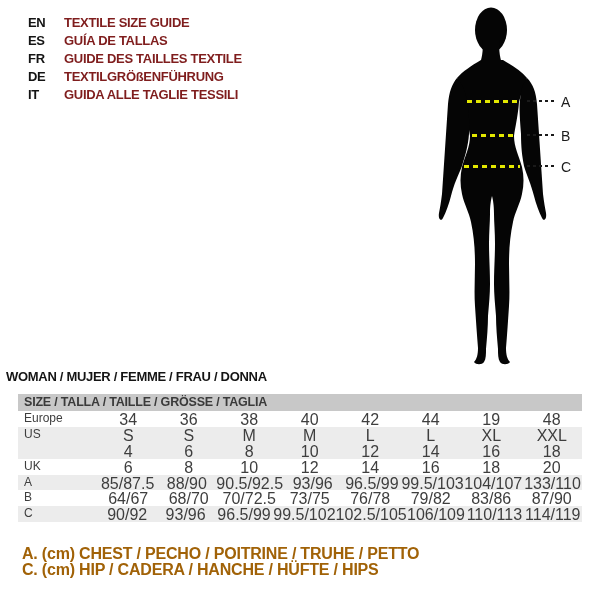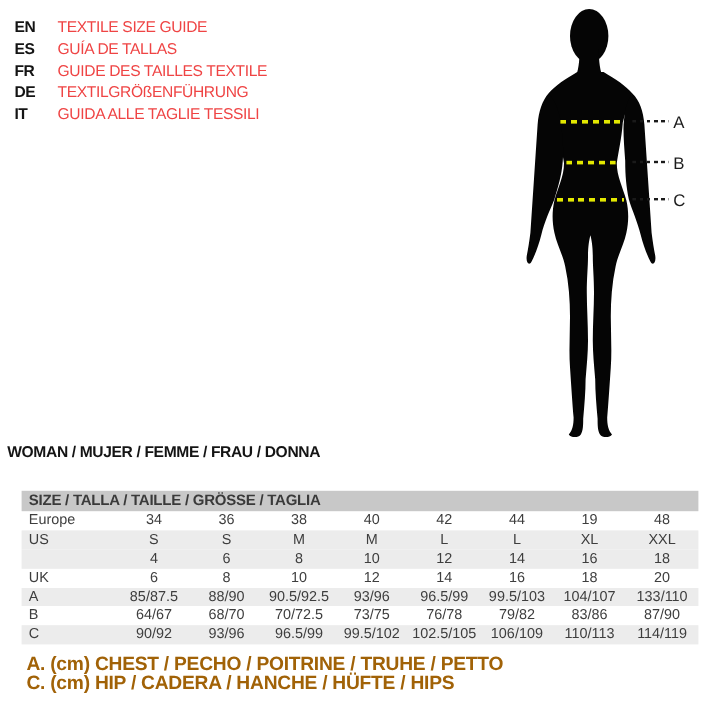--- a/index.html
+++ b/index.html
@@ -2,51 +2,51 @@
 <html><head>
 <meta charset="utf-8">
 <style>
   html,body{margin:0;padding:0;background:#888;}
   .canvas{
     position:relative;width:600px;height:600px;background:#ffffff;
     font-family:"Liberation Sans", sans-serif;overflow:hidden;margin:0 auto;
     --yellow:#e3e800;
   }
   
-  .lang-list{position:absolute;left:12px;top:13px;}
+  .lang-list{position:absolute;left:28px;top:13px;}
   .lang-row{display:flex;height:18px;align-items:center;}
   .lang-code{width:36px;font-size:13px;font-weight:700;color:#141414;letter-spacing:-0.3px;}
-  .lang-label{font-size:13px;font-weight:400;color:#ef4444;letter-spacing:-0.3px;white-space:nowrap;}
+  .lang-label{font-size:13px;font-weight:700;color:#7f1d1d;letter-spacing:-0.3px;white-space:nowrap;}
   
   .fig-svg{position:absolute;left:413px;top:4px;width:156px;height:362px;}
   .fig-svg path,.fig-svg ellipse{fill:#050505;}
   .yline{position:absolute;height:3px;background:repeating-linear-gradient(90deg,var(--yellow) 0 5px,transparent 5px 9px);}
   .dline{position:absolute;height:2px;background:repeating-linear-gradient(90deg,#1a1a1a 0 3px,transparent 3px 6px);}
   .marker-label{position:absolute;width:20px;font-size:14px;color:#1c1c1c;text-align:left;}
   .m-a .yline{left:467px;top:100px;width:51px;}
   .m-a .dline{left:527px;top:100px;width:30px;}
   .m-a .marker-label{left:561px;top:94px;}
   .m-b .yline{left:472px;top:134px;width:41px;}
   .m-b .dline{left:527px;top:134px;width:30px;}
   .m-b .marker-label{left:561px;top:128px;}
   .m-c .yline{left:464px;top:165px;width:56px;}
   .m-c .dline{left:527px;top:165px;width:30px;}
   .m-c .marker-label{left:561px;top:159px;}
   
   .woman-title{position:absolute;left:6px;top:369px;font-size:13px;font-weight:700;
     color:#141414;letter-spacing:-0.3px;}
   
-  .size-table{position:absolute;left:18px;top:409px;width:564px;}
+  .size-table{position:absolute;left:18px;top:394px;width:564px;}
   .thead{height:17px;line-height:17px;background:#c8c8c8;color:#3a3a3a;
     font-size:12.5px;font-weight:600;padding-left:6px;letter-spacing:-0.2px;box-sizing:border-box;}
   .trow{display:flex;height:15.9px;align-items:flex-start;}
   .tbody .trow:nth-child(2),.tbody .trow:nth-child(3),
   .tbody .trow:nth-child(5),.tbody .trow:nth-child(7){background:#ececec;}
   .tlabel{width:80px;padding-left:6px;font-size:12px;color:#3e3e3e;box-sizing:border-box;}
-  .tcell{flex:1;text-align:center;font-size:12px;color:#3e3e3e;white-space:nowrap;}
+  .tcell{flex:1;text-align:center;font-size:16px;color:#3e3e3e;white-space:nowrap;}
   
   .legend{position:absolute;left:22px;top:546px;}
   .legend-line{height:16px;line-height:16px;font-size:16px;font-weight:700;
     color:#a16207;letter-spacing:-0.2px;white-space:nowrap;}
 </style>
 </head>
 <body>
 
 <div class="canvas" style="--yellow: #e3e800;">
 

